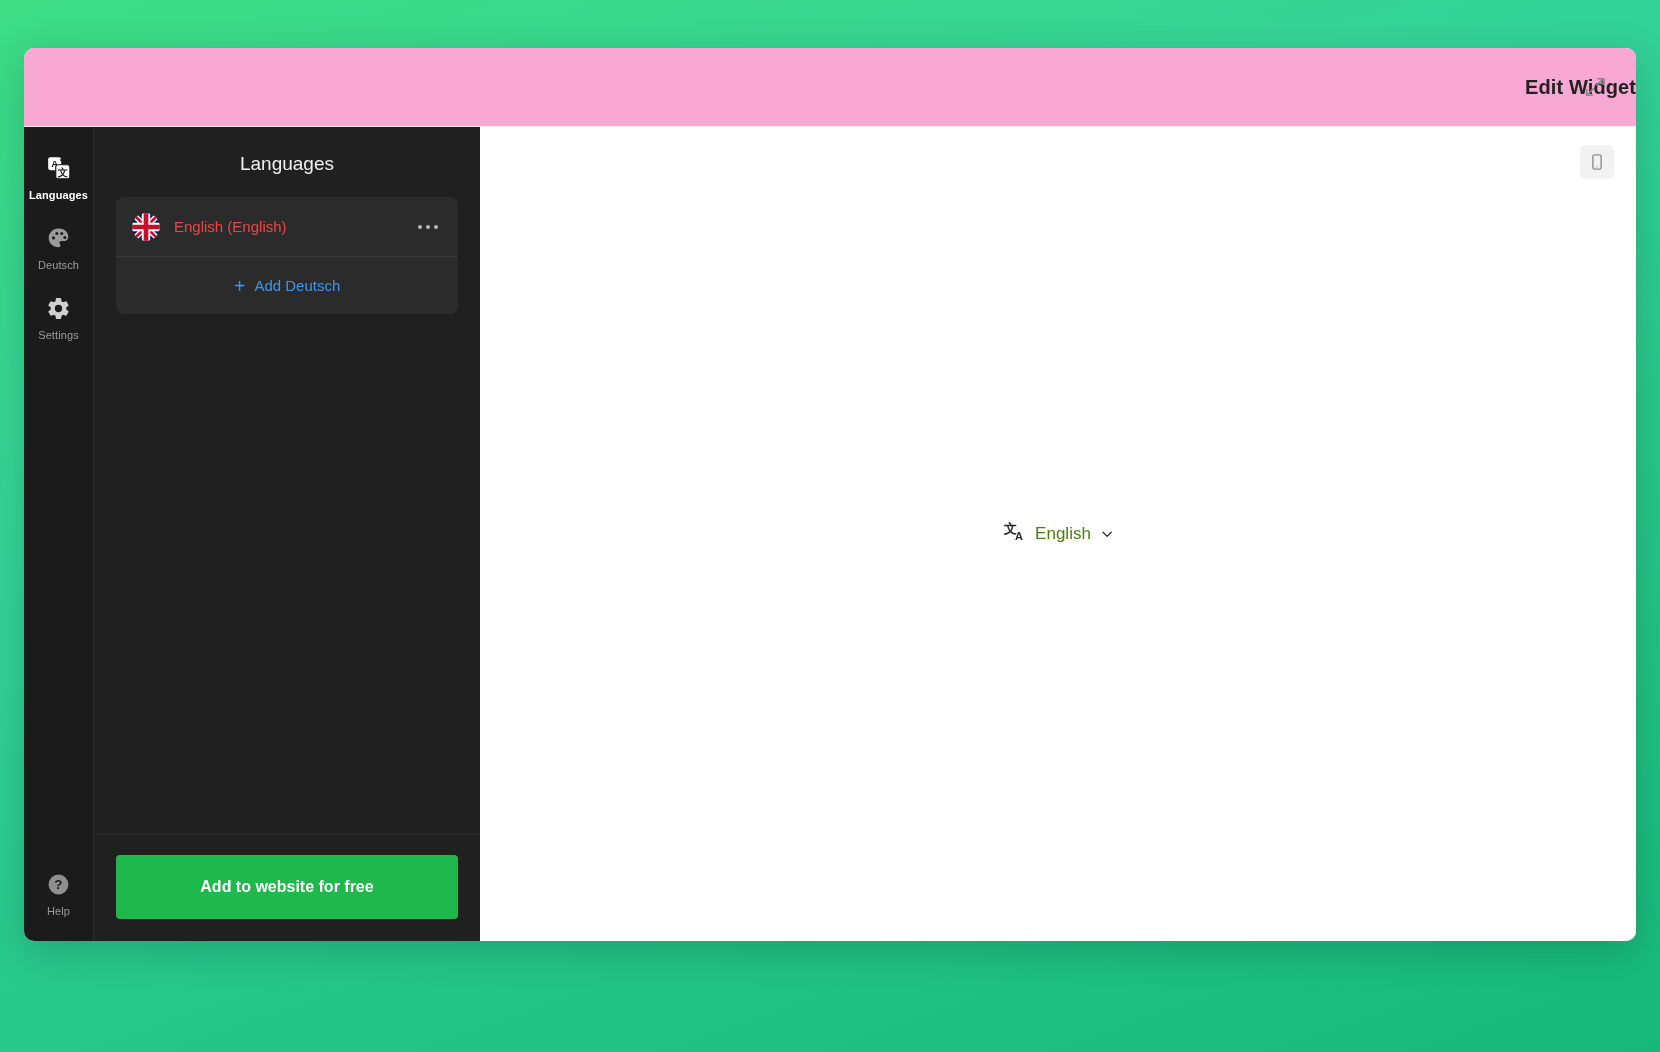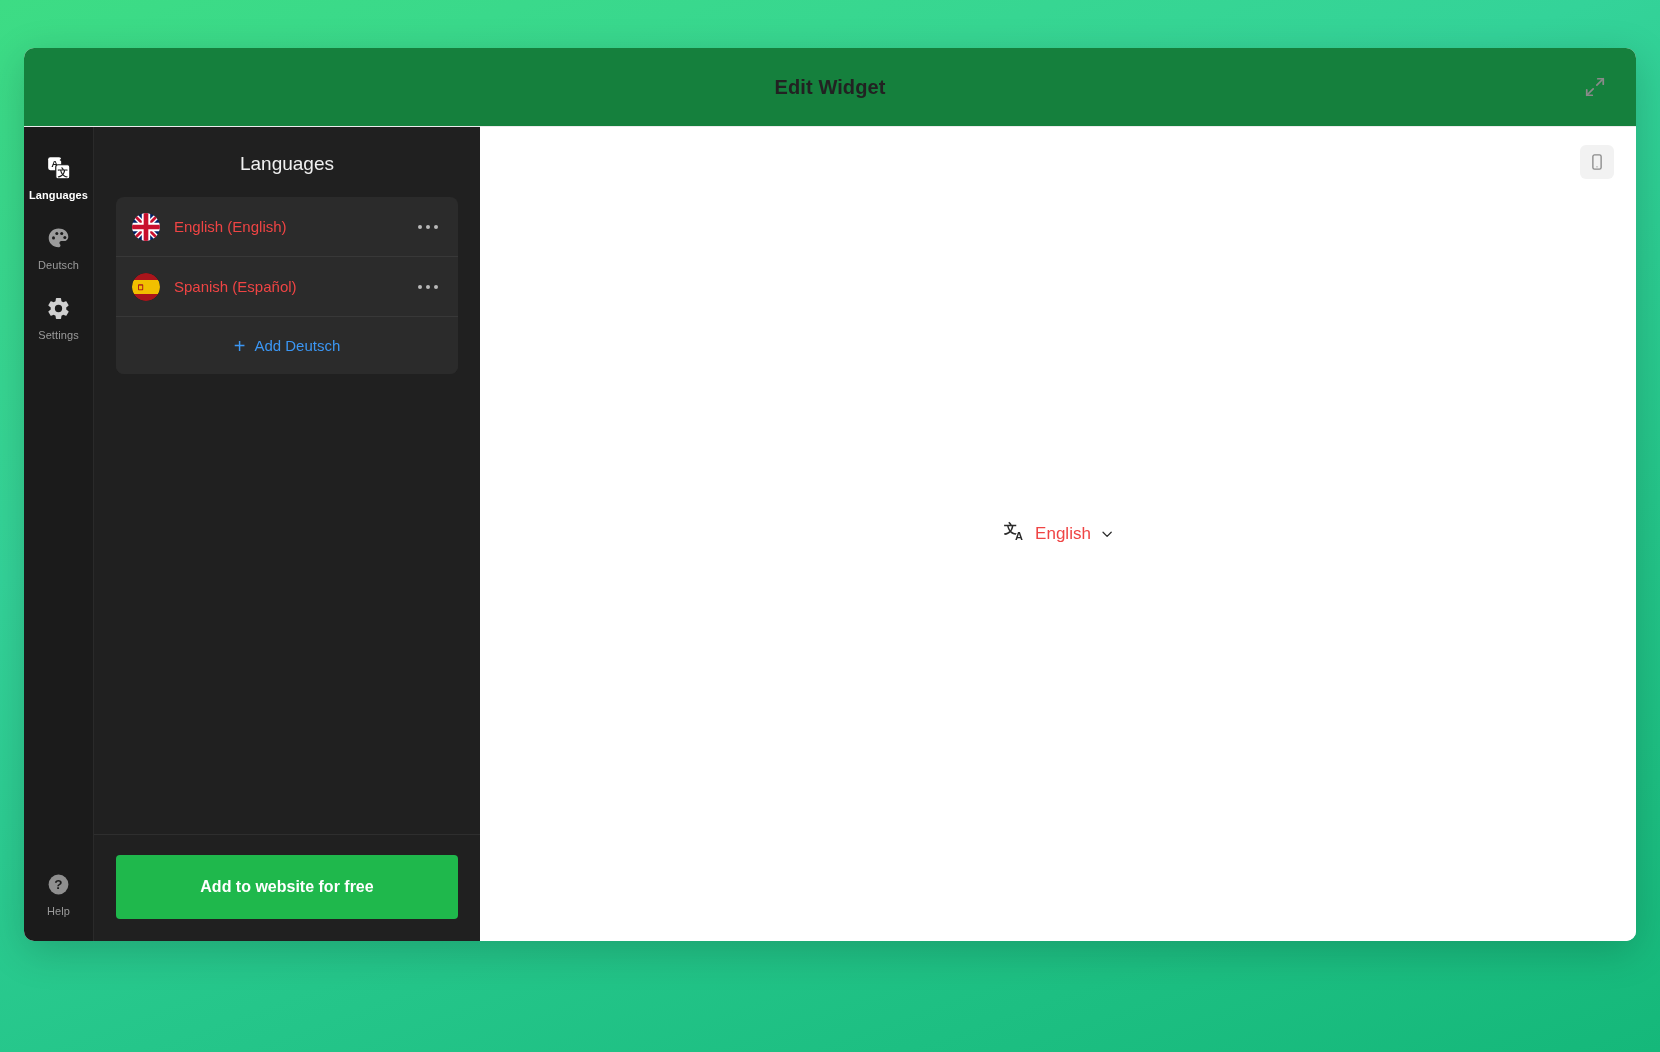--- a/index.html
+++ b/index.html
@@ -31,24 +31,24 @@
     display: flex;
     flex-direction: column;
     box-shadow: 0 10px 40px rgba(0,0,0,0.18);
   }
 
   
   .modal-header {
     position: relative;
     height: 79px;
     min-height: 79px;
-    background: #15803d;
-    display: flex;
-    align-items: center;
-    justify-content: center;
+    background: #f9a8d4;
+    display: flex;
+    align-items: center;
+    justify-content: flex-end;
     border-bottom: 1px solid #ececec;
   }
   .modal-title {
     font-size: 20px;
     font-weight: bold;
     color: #222222;
     letter-spacing: 0.1px;
   }
   .expand-btn {
     position: absolute;
@@ -234,21 +234,21 @@
     left: 50%;
     top: 50%;
     transform: translate(-50%, -50%);
     display: flex;
     align-items: center;
     gap: 9px;
     cursor: pointer;
   }
   .widget-label {
     font-size: 17px;
-    color: #ef4444;
+    color: #4d7c0f;
   }
   .chevron {
     display: flex;
     align-items: center;
   }
 </style>
 </head>
 <body>
 
 <div class="modal">
@@ -342,42 +342,20 @@
             </span>
             <span class="lang-name">English (English)</span>
             <span class="dots">
                 <span></span>
                 <span></span>
                 <span></span>
               </span>
           </div>
 
 
-          <div class="lang-row">
-            <span class="flag">
-              <svg viewBox="0 0 60 60">
-                <clipPath id="clipES">
-                    <circle cx="30" cy="30" r="30"></circle>
-                  </clipPath>
-                <g clip-path="url(#clipES)">
-                  <rect x="0" y="0" width="60" height="15" fill="#AA151B"></rect>
-                  <rect x="0" y="15" width="60" height="30" fill="#F1BF00"></rect>
-                  <rect x="0" y="45" width="60" height="15" fill="#AA151B"></rect>
-                  <rect x="13" y="24" width="11" height="13" rx="1.5" fill="#AA151B"></rect>
-                  <rect x="15" y="27" width="7" height="8" fill="#F1BF00"></rect>
-                </g>
-              </svg>
-            </span>
-            <span class="lang-name">Spanish (Español)</span>
-            <span class="dots">
-                <span></span>
-                <span></span>
-                <span></span>
-              </span>
-          </div>
 
 
           <div class="add-lang">
             <span class="plus-icon">+</span>
             <span>Add Deutsch</span>
           </div>
         </div>
       </div>
 
       <div class="panel-footer">

